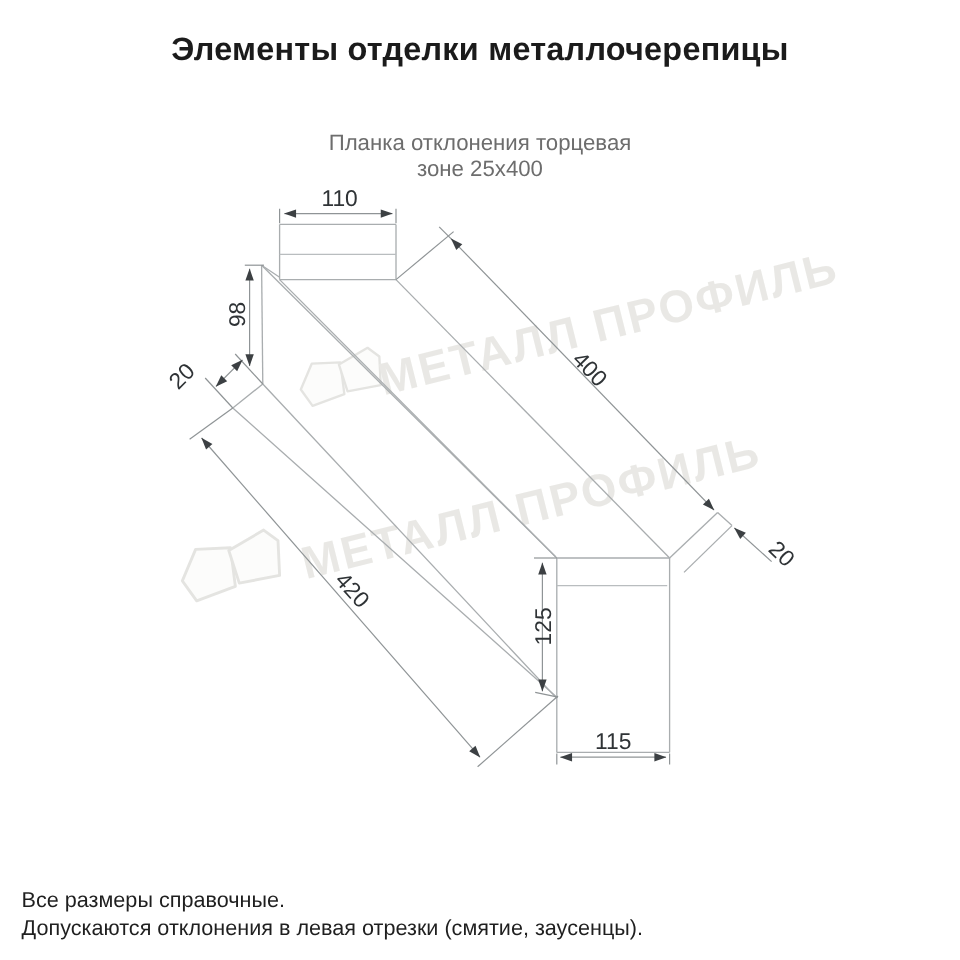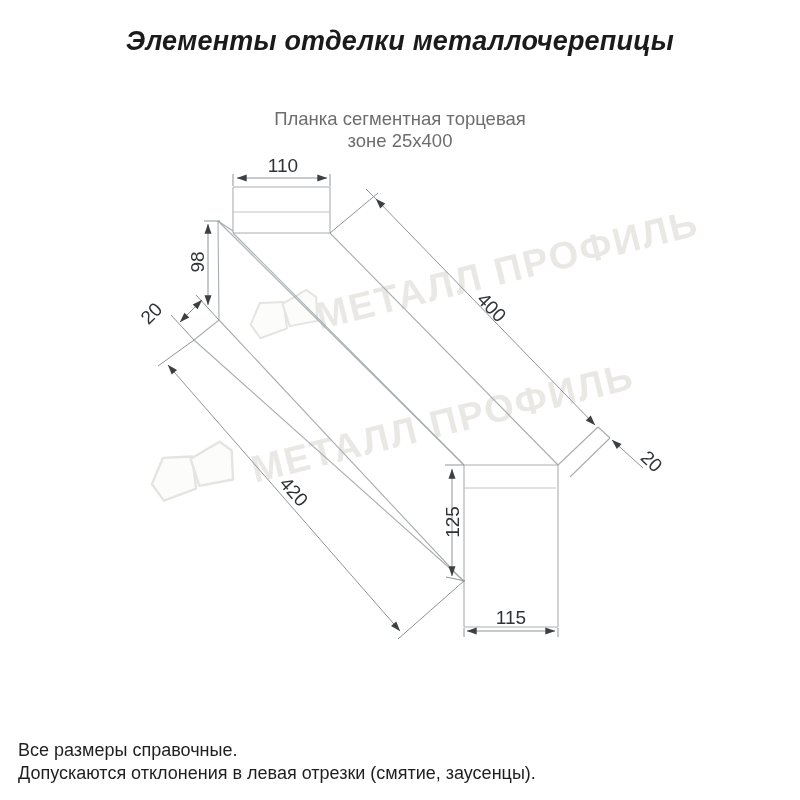--- a/index.html
+++ b/index.html
@@ -1,40 +1,40 @@
 <!DOCTYPE html>
 <html><head>
 <meta charset="utf-8">
 <style>
   html,body{margin:0;padding:0;background:#ffffff;}
   .page{position:relative;width:800px;height:800px;background:#ffffff;overflow:hidden;
         font-family:"Liberation Sans",sans-serif;}
   .title{position:absolute;top:26px;left:0;width:800px;text-align:center;
-         font-size:27px;font-weight:bold;color:#1b1b1b;letter-spacing:0.2px;font-style:italic;}
+         font-size:27px;font-weight:bold;color:#1b1b1b;letter-spacing:0.2px;}
   .subtitle{position:absolute;top:108px;left:0;width:800px;text-align:center;
             font-size:18.5px;line-height:21.5px;color:#6d6d6d;}
   .footer{position:absolute;left:18px;top:739px;font-size:18px;line-height:23px;color:#1f1f1f;}
   svg.drawing{position:absolute;left:0;top:0;}
   .body-lines line{stroke:#a9adaf;stroke-width:1.1;fill:none;}
   .body-lines line.thin{stroke:#b9bdbf;stroke-width:0.9;}
   .dims line{stroke:#8f9496;stroke-width:1;fill:none;}
   .dimtxt{font-family:"Liberation Sans",sans-serif;font-size:19px;fill:#2f3336;}
   .wmtext{font-family:"Liberation Sans",sans-serif;font-weight:700;font-size:38px;
           fill:#d8d7d1;letter-spacing:2px;}
   .wmlogo{stroke:#cfcec9;stroke-width:2.5;fill:#fafaf8;stroke-linejoin:round;}
 </style>
 </head>
 <body>
 
 <div class="page">
 
   <div class="title">Элементы отделки металлочерепицы</div>
 
   <div class="subtitle">
-    <div>Планка сегментная торцевая</div>
+    <div>Планка отклонения торцевая</div>
     <div>зоне 25х400</div>
   </div>
 
   <svg class="drawing" width="800" height="800" viewBox="0 0 800 800">
     <defs>
       <marker id="arr" markerWidth="11" markerHeight="9" refX="10.2" refY="4.5" orient="auto-start-reverse" markerUnits="userSpaceOnUse">
         <path d="M0.5,1 L10.5,4.5 L0.5,8 Z" fill="#3c4043"></path>
       </marker>
     </defs>
 

